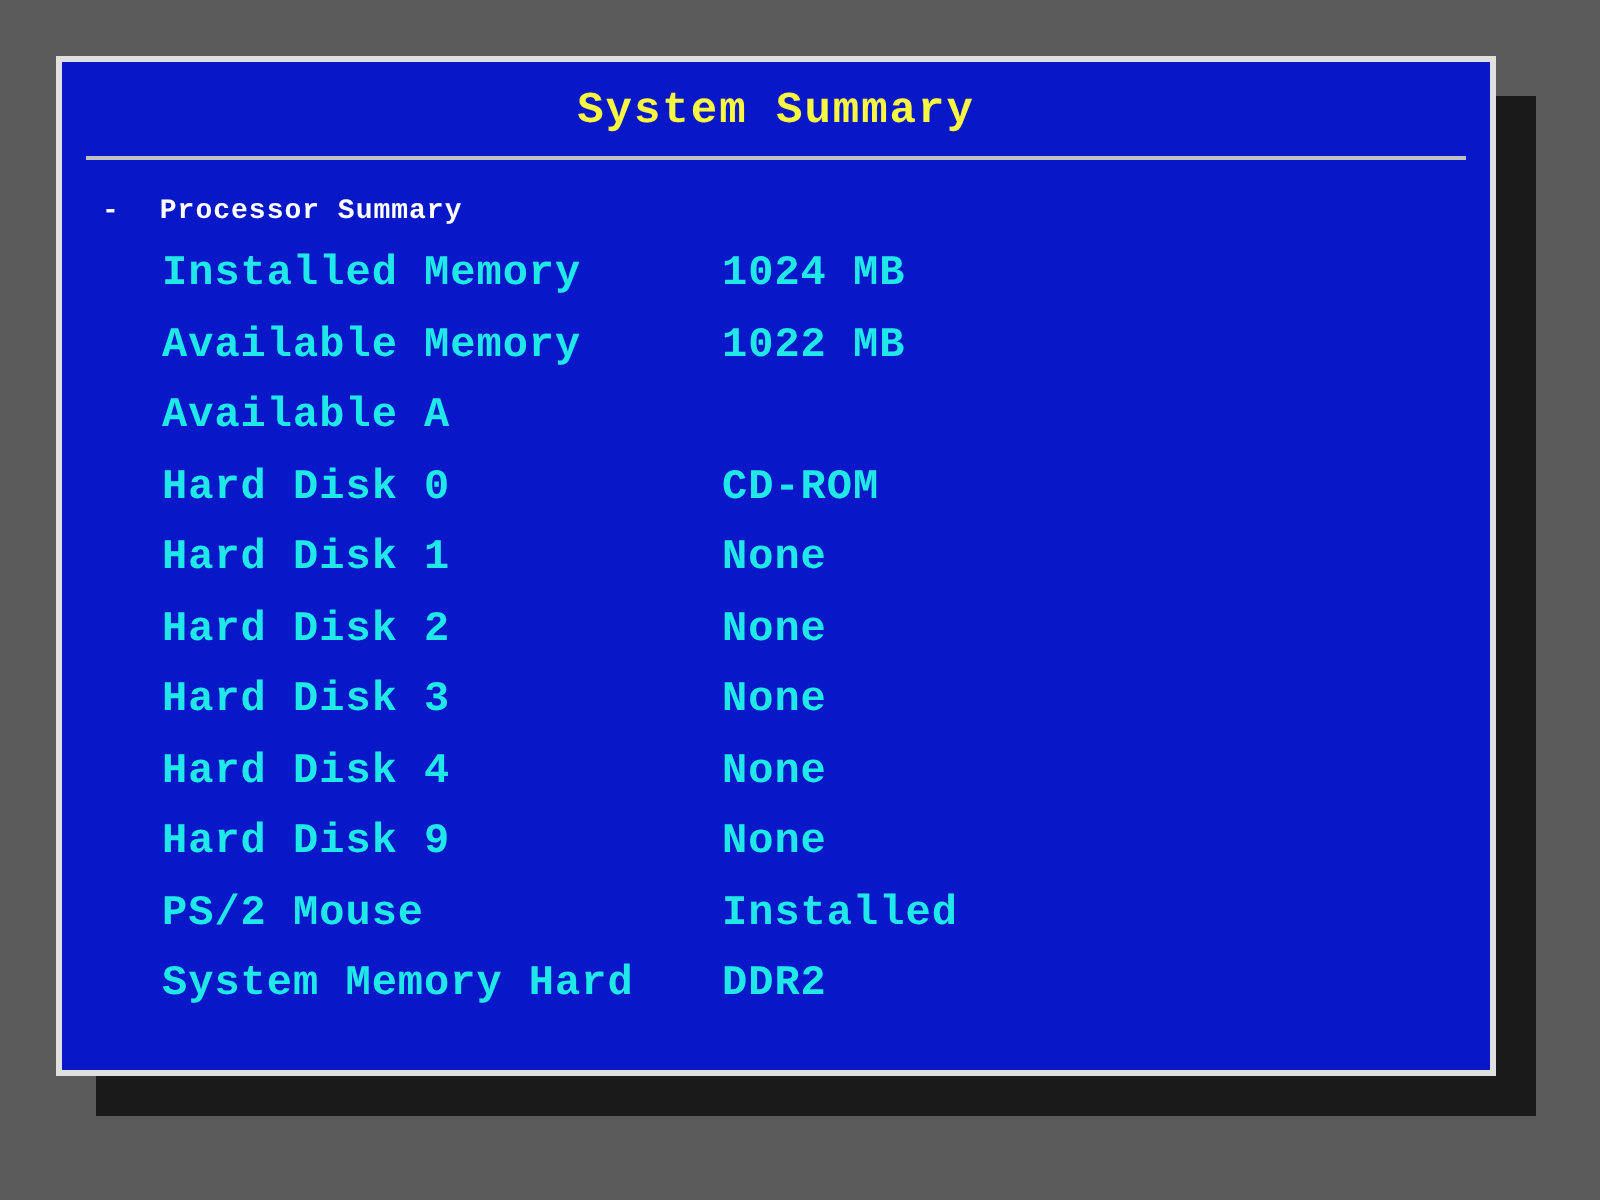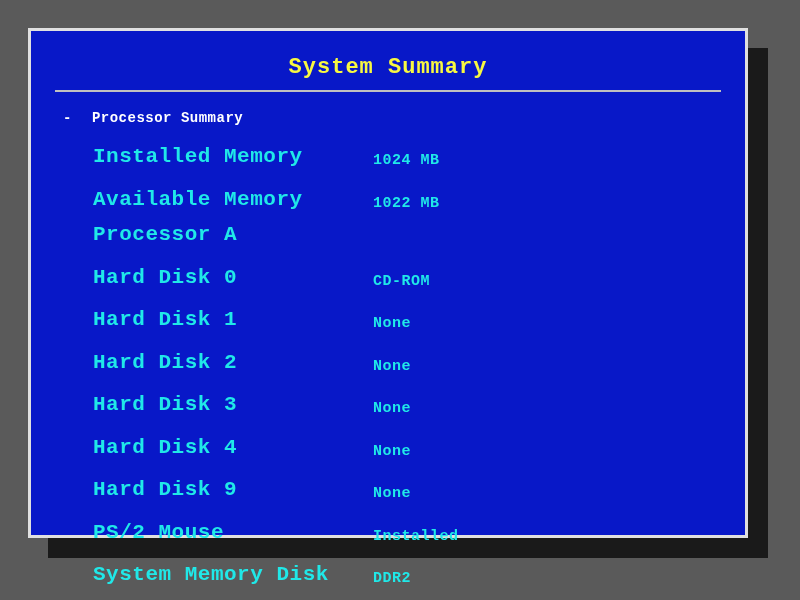--- a/index.html
+++ b/index.html
@@ -26,21 +26,21 @@
       background: #1a1a1a;
     }
     .bios-window {
       position: absolute;
       top: 28px;
       left: 28px;
       width: 720px;
       height: 510px;
       background: #0818c8;
       border: 3px solid #e0e0e0;
-      padding: 12px;
+      padding: 0;
     }
     .title-bar {
       text-align: center;
       padding: 12px 0 10px 0;
       border-bottom: 2px solid #c0c0c0;
       margin: 0 12px;
     }
     .title-text {
       color: #f8f840;
       font-size: 22px;
@@ -68,23 +68,22 @@
     }
     .label {
       color: #20e8e8;
       width: 280px;
       flex-shrink: 0;
       font-size: 21px;
       letter-spacing: 0.5px;
     }
     .value {
       color: #20e8e8;
-      font-size: 15px;
+      font-size: 21px;
       letter-spacing: 0.5px;
-      margin-top: 16px;
     }
   </style>
 </head>
 <body>
 
 <div class="shadow"></div>
 
 <div class="bios-window">
   <div class="title-bar">
     <span class="title-text">System Summary</span>
@@ -96,21 +95,21 @@
     </div>
     <div class="row">
       <span class="label">Installed Memory</span>
       <span class="value">1024 MB</span>
     </div>
     <div class="row">
       <span class="label">Available Memory</span>
       <span class="value">1022 MB</span>
     </div>
     <div class="row">
-      <span class="label">Processor A</span>
+      <span class="label">Available A</span>
     </div>
     <div class="row">
       <span class="label">Hard Disk 0</span>
       <span class="value">CD-ROM</span>
     </div>
     <div class="row">
       <span class="label">Hard Disk 1</span>
       <span class="value">None</span>
     </div>
     <div class="row">
@@ -127,17 +126,17 @@
     </div>
     <div class="row">
       <span class="label">Hard Disk 9</span>
       <span class="value">None</span>
     </div>
     <div class="row">
       <span class="label">PS/2 Mouse</span>
       <span class="value">Installed</span>
     </div>
     <div class="row">
-      <span class="label">System Memory Disk</span>
+      <span class="label">System Memory Hard</span>
       <span class="value">DDR2</span>
     </div>
   </div>
 </div>
 
 </body></html>

